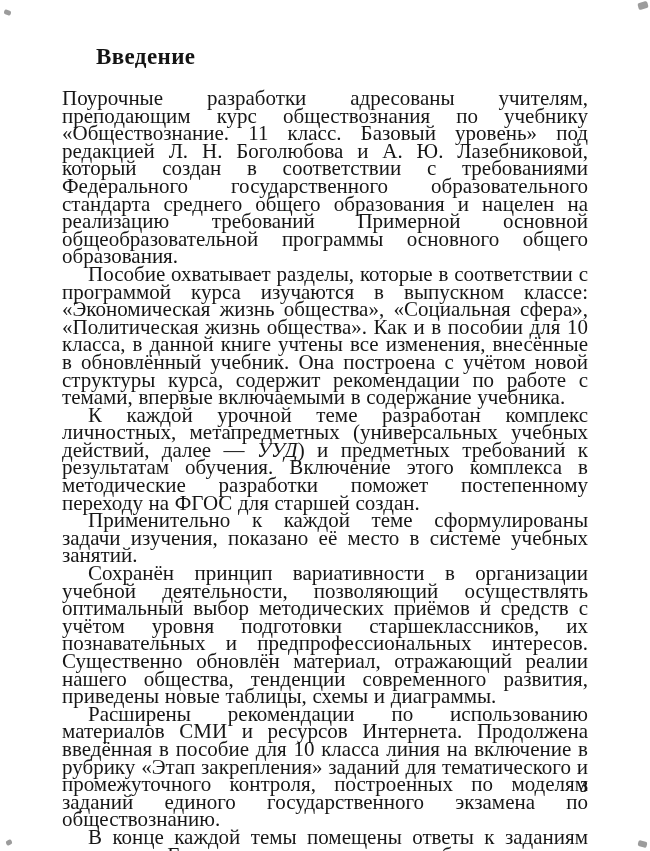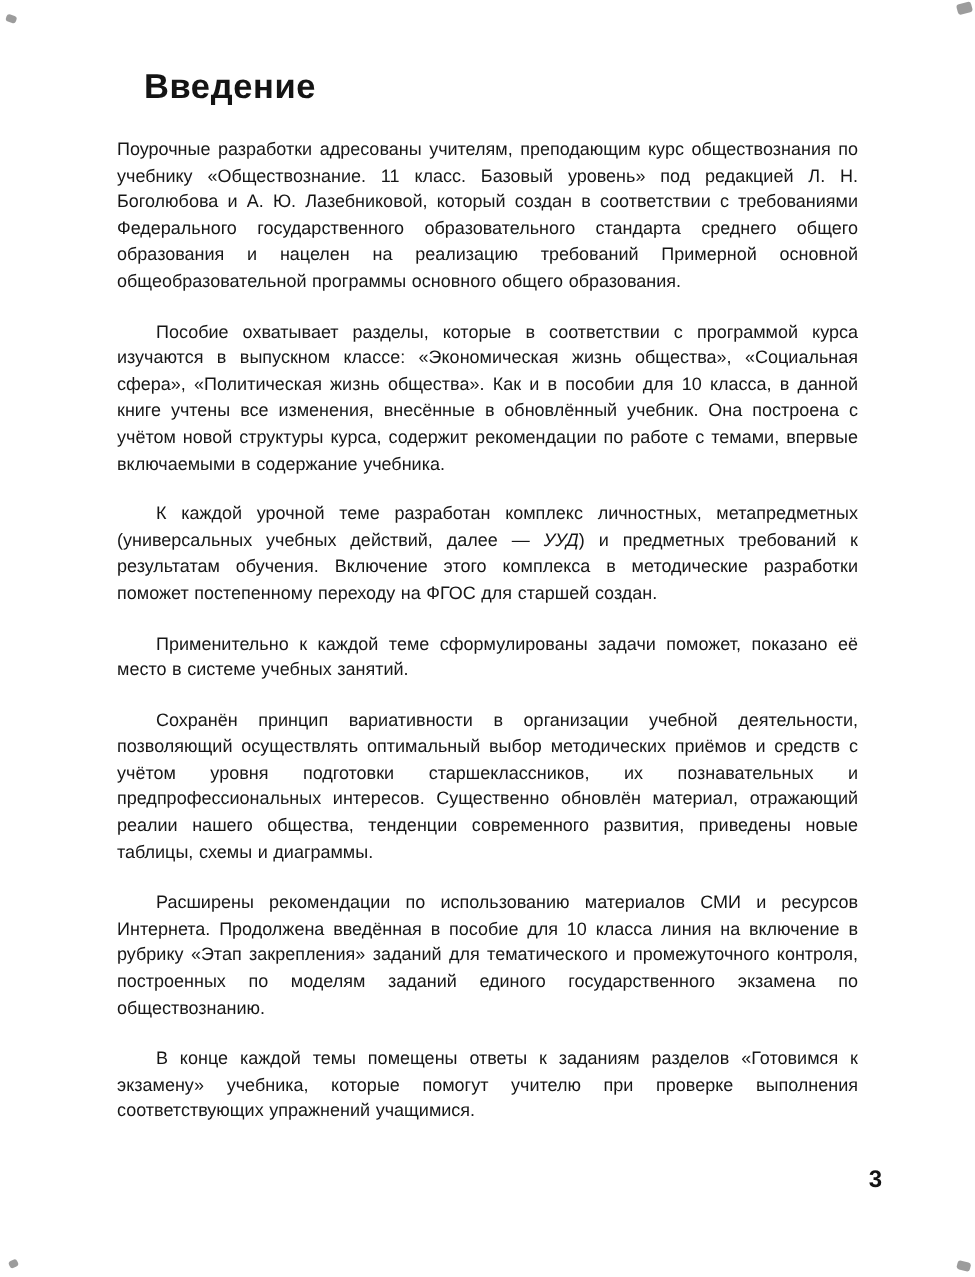--- a/index.html
+++ b/index.html
@@ -5,21 +5,21 @@
   html, body {
     margin: 0;
     padding: 0;
     background: #ffffff;
   }
   .page {
     position: relative;
     width: 650px;
     height: 851px;
     background: #ffffff;
-    font-family: Liberation Sans, sans-serif;
+    font-family: Liberation Serif, serif;
     color: #161616;
     overflow: hidden;
     box-sizing: border-box;
   }
   .content {
     position: absolute;
     left: 62px;
     right: 62px;
     top: 44px;
   }
@@ -27,22 +27,22 @@
     font-size: 23px;
     font-weight: bold;
     letter-spacing: 0.4px;
     margin: 0 0 20px 34px;
     color: #141414;
   }
   .body-text {
     text-align: justify;
   }
   .para {
-    margin: 16px;
-    font-size: 12px;
+    margin: 0;
+    font-size: 21px;
     line-height: 17.6px;
     text-align: justify;
     word-spacing: 0.4px;
     hyphens: auto;
     -webkit-hyphens: auto;
   }
   .para.indent {
     text-indent: 26px;
   }
   .italic {
@@ -78,21 +78,21 @@
   <span class="artifact bl"></span>
   <span class="artifact br"></span>
 
   <div class="content">
     <h1 class="title">Введение</h1>
 
     <div class="body-text">
         <p class="para"><span>Поурочные разработки адресованы учителям, преподающим курс обществознания по учебнику «Обществознание. 11 класс. Базовый уровень» под редакцией Л. Н. Боголюбова и А. Ю. Лазебниковой, который создан в соответствии с требованиями Федерального государственного образовательного стандарта среднего общего образования и нацелен на реализацию требований Примерной основной общеобразовательной программы основного общего образования.</span></p>
         <p class="para indent"><span>Пособие охватывает разделы, которые в соответствии с программой курса изучаются в выпускном классе: «Экономическая жизнь общества», «Социальная сфера», «Политическая жизнь общества». Как и в пособии для 10 класса, в данной книге учтены все изменения, внесённые в обновлённый учебник. Она построена с учётом новой структуры курса, содержит рекомендации по работе с темами, впервые включаемыми в содержание учебника.</span></p>
         <p class="para indent"><span>К каждой урочной теме разработан комплекс личностных, метапредметных (универсальных учебных действий, далее — </span><span class="italic">УУД</span><span>) и предметных требований к результатам обучения. Включение этого комплекса в методические разработки поможет постепенному переходу на ФГОС для старшей создан.</span></p>
-        <p class="para indent"><span>Применительно к каждой теме сформулированы задачи поможет, показано её место в системе учебных занятий.</span></p>
+        <p class="para indent"><span>Применительно к каждой теме сформулированы задачи изучения, показано её место в системе учебных занятий.</span></p>
         <p class="para indent"><span>Сохранён принцип вариативности в организации учебной деятельности, позволяющий осуществлять оптимальный выбор методических приёмов и средств с учётом уровня подготовки старшеклассников, их познавательных и предпрофессиональных интересов. Существенно обновлён материал, отражающий реалии нашего общества, тенденции современного развития, приведены новые таблицы, схемы и диаграммы.</span></p>
         <p class="para indent"><span>Расширены рекомендации по использованию материалов СМИ и ресурсов Интернета. Продолжена введённая в пособие для 10 класса линия на включение в рубрику «Этап закрепления» заданий для тематического и промежуточного контроля, построенных по моделям заданий единого государственного экзамена по обществознанию.</span></p>
         <p class="para indent"><span>В конце каждой темы помещены ответы к заданиям разделов «Готовимся к экзамену» учебника, которые помогут учителю при проверке выполнения соответствующих упражнений учащимися.</span></p>
       </div>
   </div>
 
   <div class="page-number">3</div>
 </div>
 
 </body></html>

